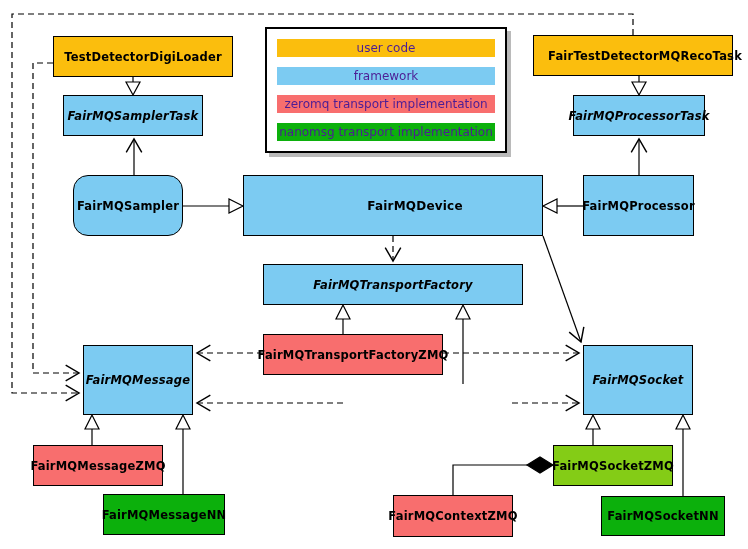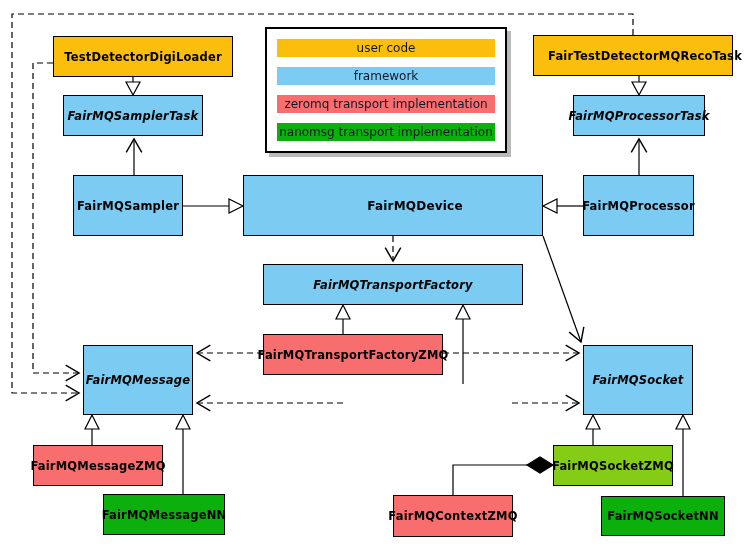--- a/index.html
+++ b/index.html
@@ -36,21 +36,21 @@
   
   .legend{
     position:absolute;z-index:2;left:265px;top:27px;width:242px;height:126px;
     box-sizing:border-box;background:#fff;border:2px solid #000;
     box-shadow:4px 4px 0 rgba(130,130,130,.55);
     display:flex;flex-direction:column;justify-content:space-between;
     padding:10px;
   }
   .legend-item{
     height:18px;display:flex;align-items:center;justify-content:center;
-    font-size:12px;color:#0f172a;font-weight:normal;white-space:nowrap;
+    font-size:12px;color:#4c1d95;font-weight:normal;white-space:nowrap;
   }
 </style>
 </head>
 <body>
 
 <div class="canvas">
 
   <svg class="wires" width="748" height="549" viewBox="0 0 748 549">
     <defs>
       <marker id="chev" markerUnits="userSpaceOnUse" markerWidth="30" markerHeight="20" viewBox="-15 -9 18 18" refX="0" refY="0" orient="auto">
@@ -110,21 +110,21 @@
   </div>
   <div class="node n-recotask" style="background-color: rgb(251, 190, 13);">
     <span>FairTestDetectorMQRecoTask</span>
   </div>
   <div class="node abstract n-samplertask" style="background-color: rgb(124, 203, 242);">
     <span>FairMQSamplerTask</span>
   </div>
   <div class="node abstract n-processortask" style="background-color: rgb(124, 203, 242);">
     <span>FairMQProcessorTask</span>
   </div>
-  <div class="node n-sampler" style="background-color: rgb(124, 203, 242);">
+  <div class="node n-sampler" style="background-color: rgb(124, 203, 242); border-radius: 15px;">
     <span>FairMQSampler</span>
   </div>
   <div class="node n-device" style="background-color: rgb(124, 203, 242); padding-left: 44px;">
     <span>FairMQDevice</span>
   </div>
   <div class="node n-processor" style="background-color: rgb(124, 203, 242);">
     <span>FairMQProcessor</span>
   </div>
   <div class="node abstract n-transportfactory" style="background-color: rgb(124, 203, 242);">
     <span>FairMQTransportFactory</span>

